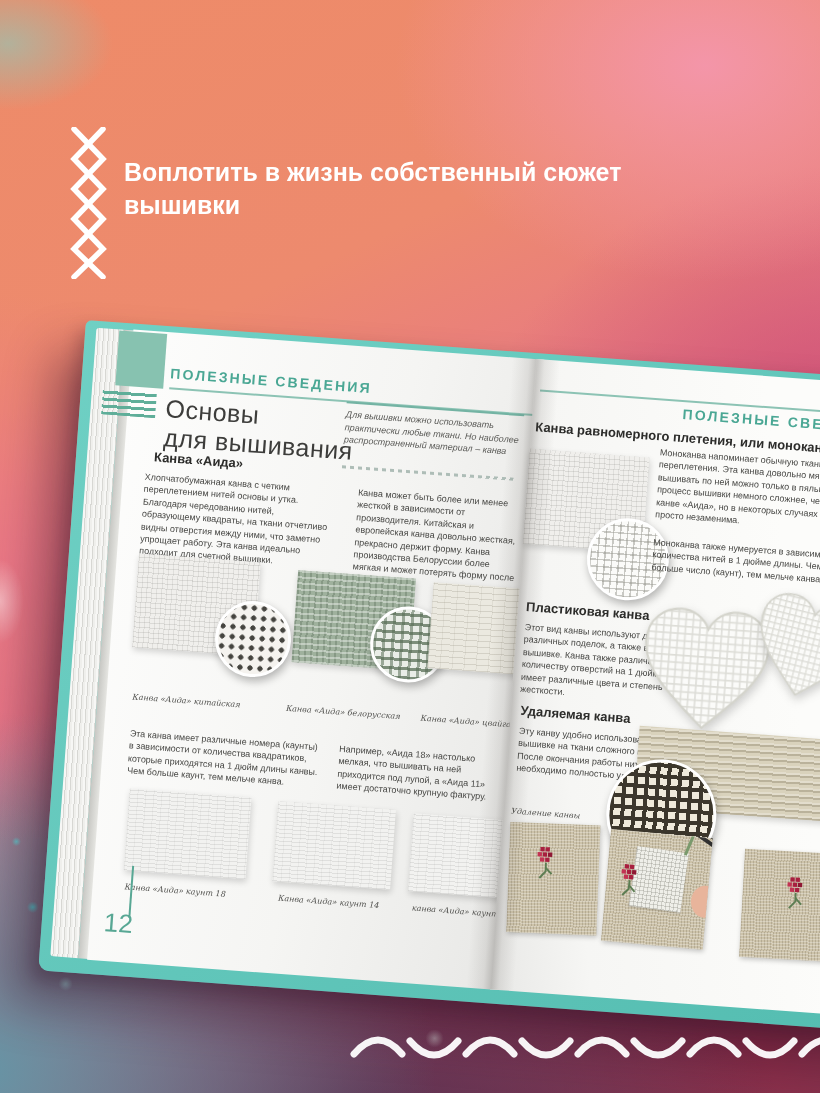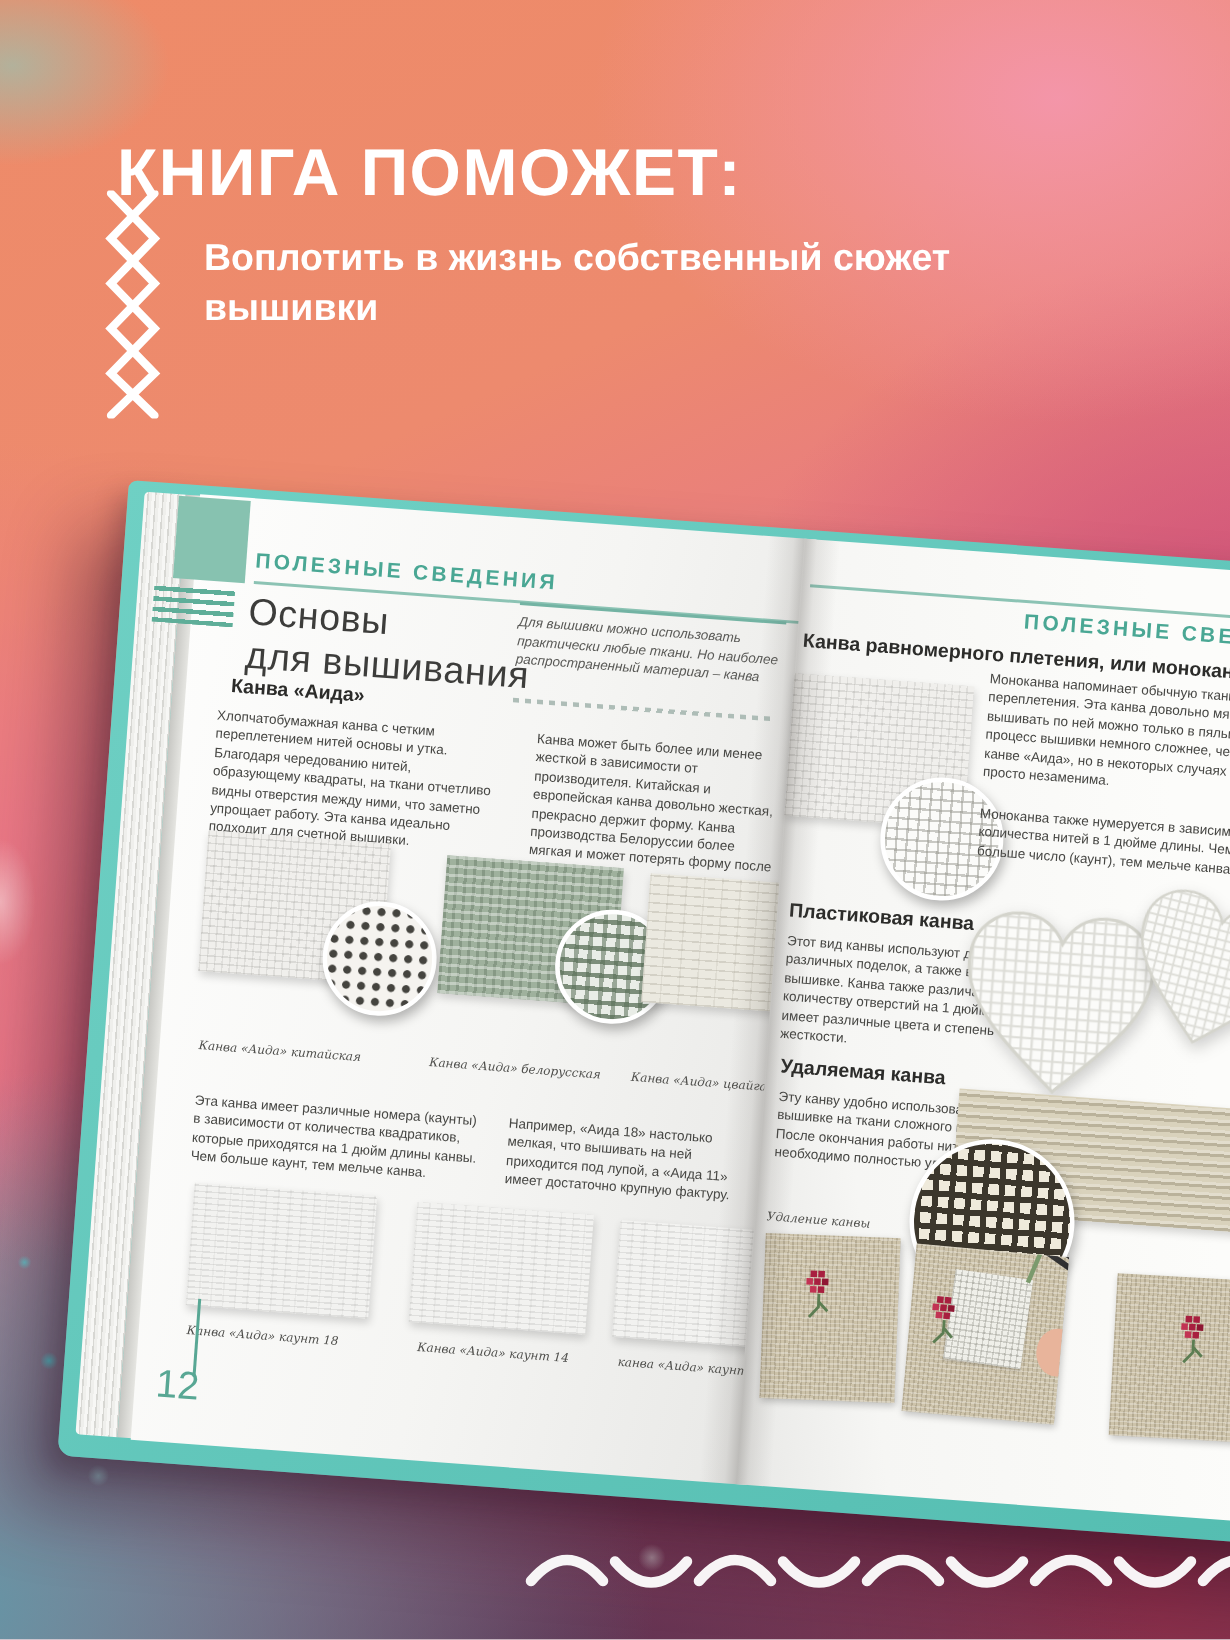--- a/index.html
+++ b/index.html
@@ -22,21 +22,21 @@
       radial-gradient(300px 230px at 12% 79%, rgba(118,168,178,.6), transparent 70%),
       radial-gradient(540px 340px at 46% 103%, rgba(86,46,78,.95), transparent 75%),
       radial-gradient(480px 350px at 93% 96%, rgba(141,44,72,.92), transparent 75%),
       radial-gradient(170px 130px at 98% 88%, rgba(226,138,100,.5), transparent 70%),
       linear-gradient(155deg,#ee8b68 0%,#ed8a6e 28%,#e5738b 52%,#c25672 72%,#7c4057 100%);
   }
 
   
   .headline{position:absolute;left:78px;top:62px;font-size:44px;font-weight:bold;letter-spacing:1px;color:#fff;}
   .chain{position:absolute;left:70px;top:127px;}
-  .bullet{position:absolute;left:124px;width:505px;font-size:25px;font-weight:bold;line-height:1.3;color:#fff;margin-left:12px;}
+  .bullet{position:absolute;left:124px;width:505px;font-size:25px;font-weight:bold;line-height:1.3;color:#fff;}
   .b1{top:131px;}
   .b2{top:211px;}
 
   
   .book{position:absolute;left:86px;top:320px;width:910px;height:652px;transform:rotate(4.2deg);transform-origin:0 0;}
   .cover{position:absolute;inset:0;background:linear-gradient(135deg,#6fd0c4,#53bcb0);border-radius:6px 2px 2px 10px;
          box-shadow:-28px 34px 48px rgba(45,12,34,.42),-6px 10px 16px rgba(45,12,34,.25);}
   .stack{position:absolute;left:11px;top:7px;bottom:15px;width:28px;border-radius:3px 0 0 3px;
          background:repeating-linear-gradient(90deg,#f7f7f5 0 2px,#d7d7d3 2px 3px,#efefec 3px 5px);}
   .stack2{position:absolute;left:39px;top:7px;bottom:15px;width:10px;background:linear-gradient(90deg,#c7c7c3,#e9e9e5);}
@@ -136,21 +136,20 @@
         <path d="M15 20 L15 30 L8 38"></path>
           <path d="M15 26 L22 33"></path>
       </g>
     </symbol>
   </defs>
 </svg>
 
 <div class="stage">
   <div class="bg"></div>
 
-  <h1 class="headline">КНИГА ПОМОЖЕТ:</h1>
 
   <svg class="chain" width="38" height="152" viewBox="0 0 38 152">
     <g stroke="#fff" stroke-width="5.5" fill="none" stroke-linecap="round">
       <polyline points="4,2 33,32 4,62 33,92 4,122 33,150"></polyline>
       <polyline points="33,2 4,32 33,62 4,92 33,122 4,150"></polyline>
     </g>
   </svg>
   <p class="bullet b1">Воплотить в жизнь собственный сюжет вышивки</p>
 
   <div class="book">

